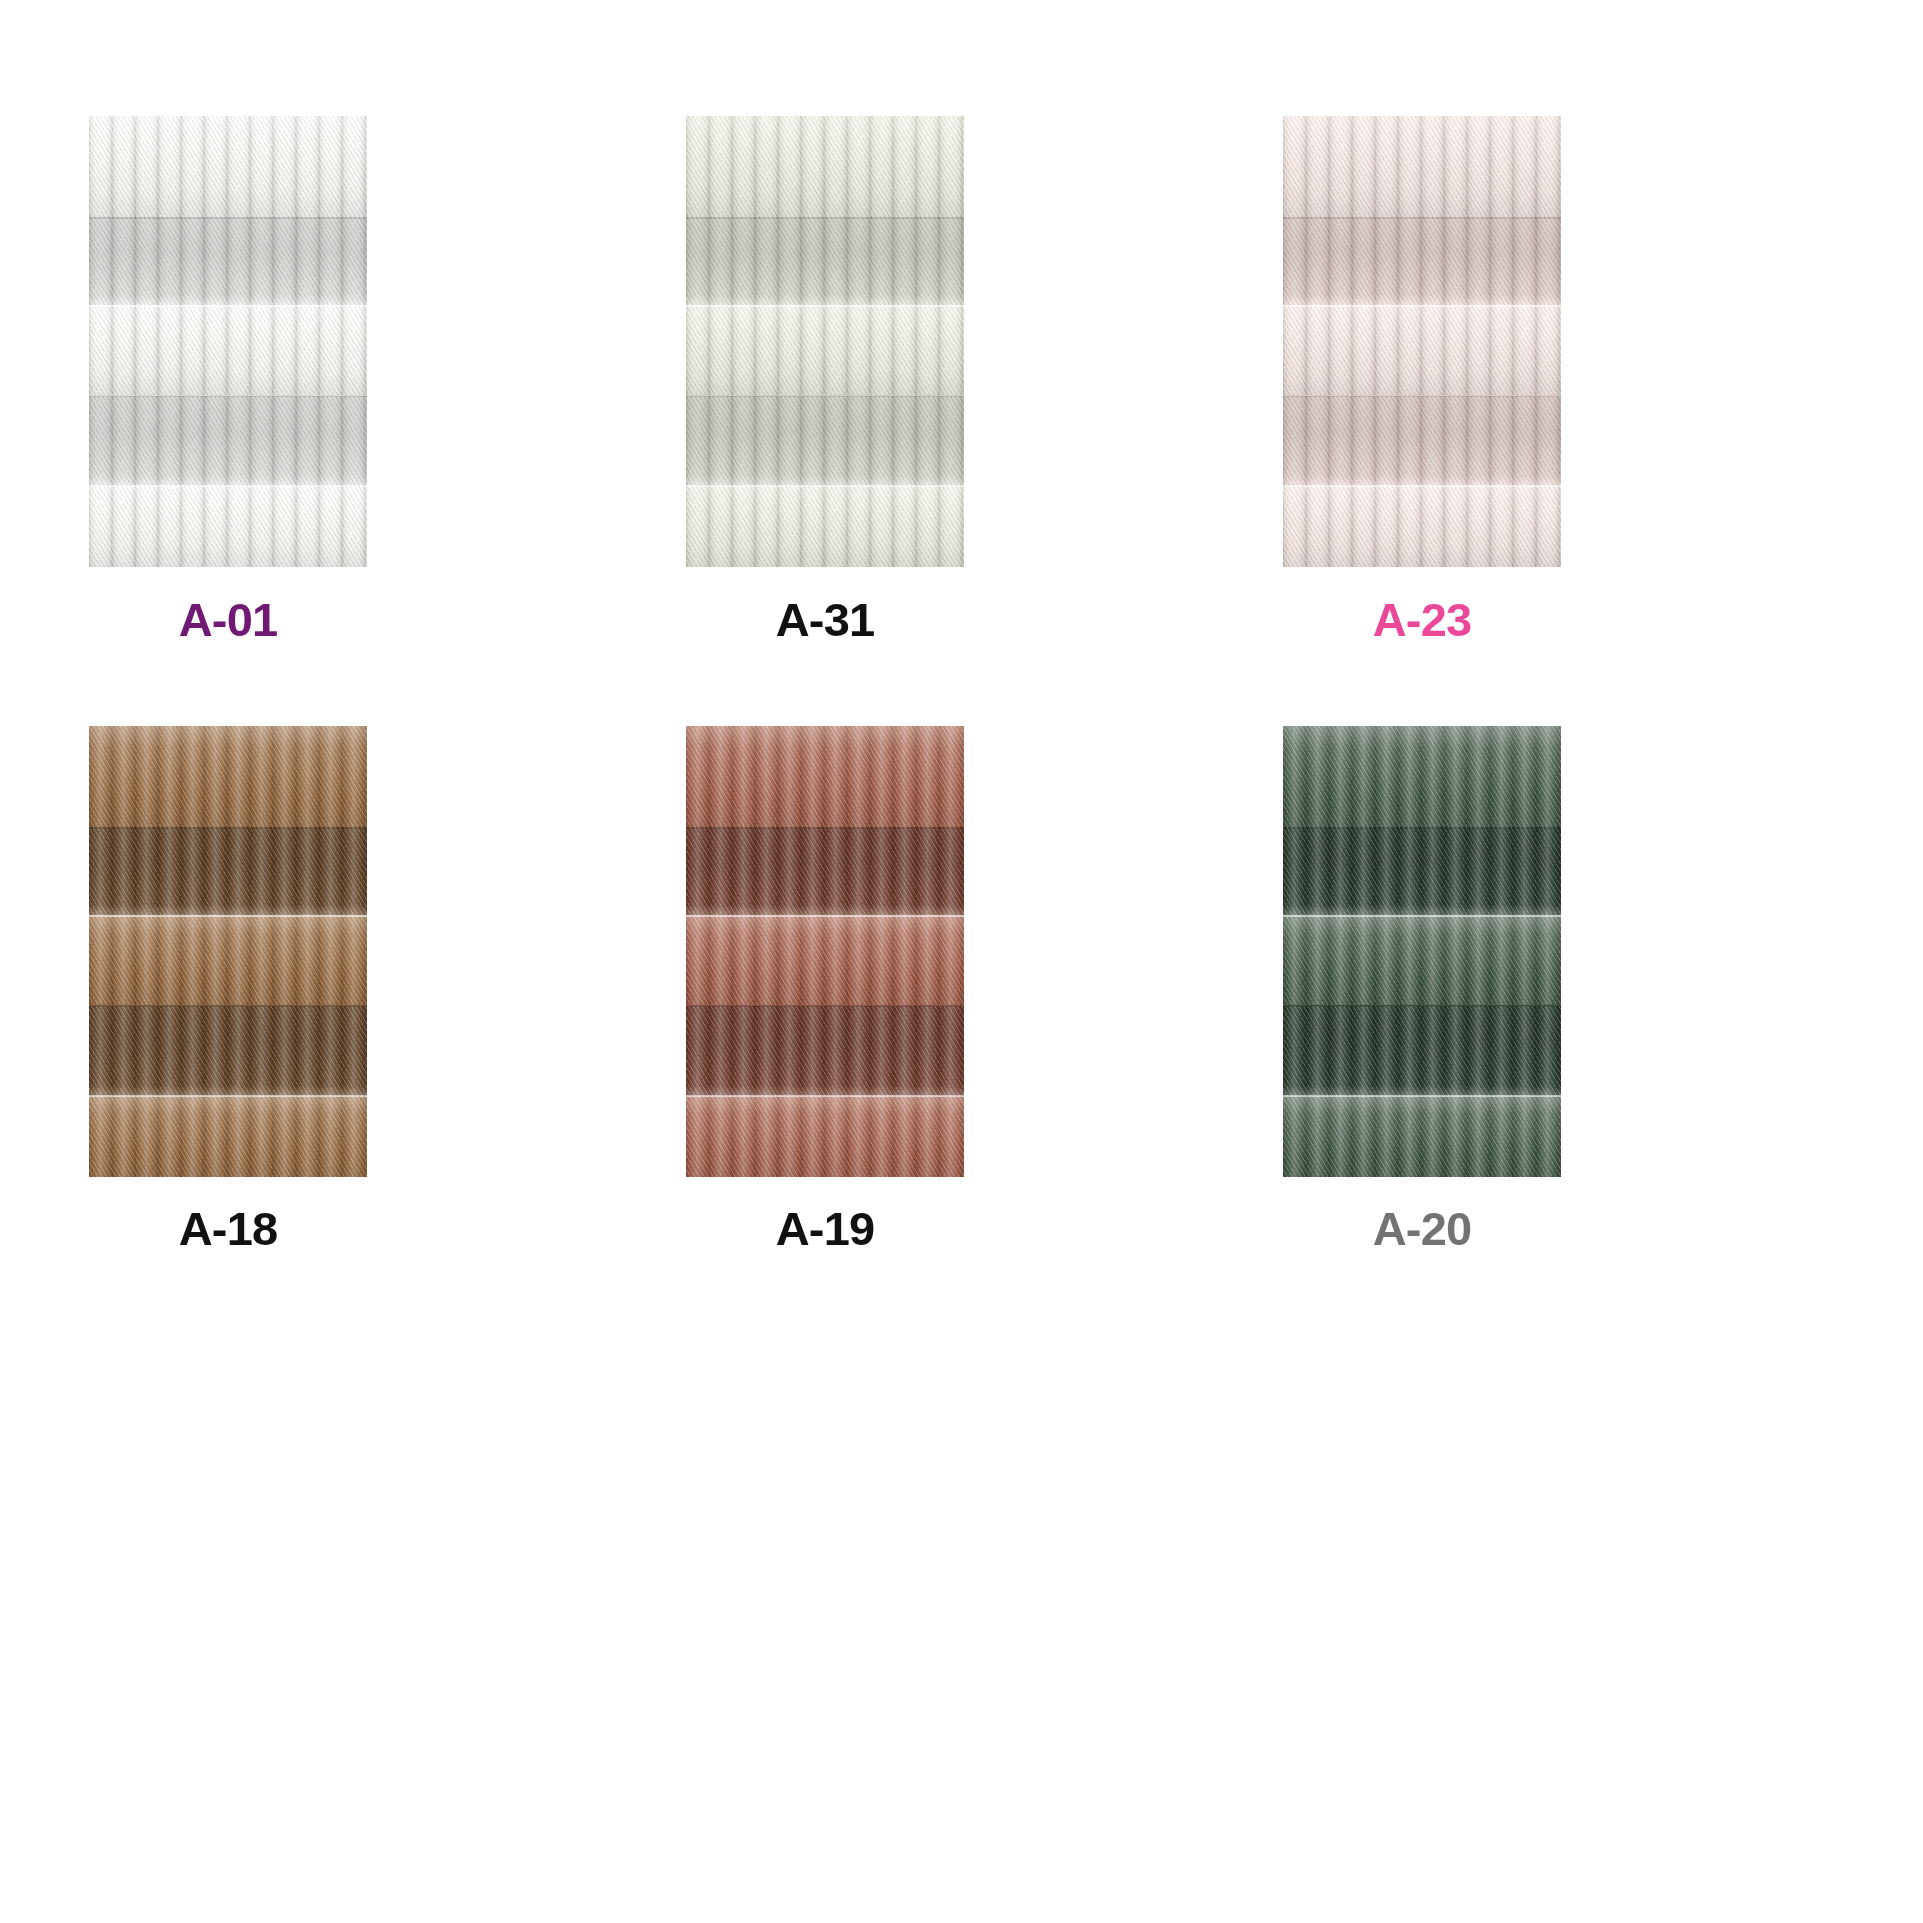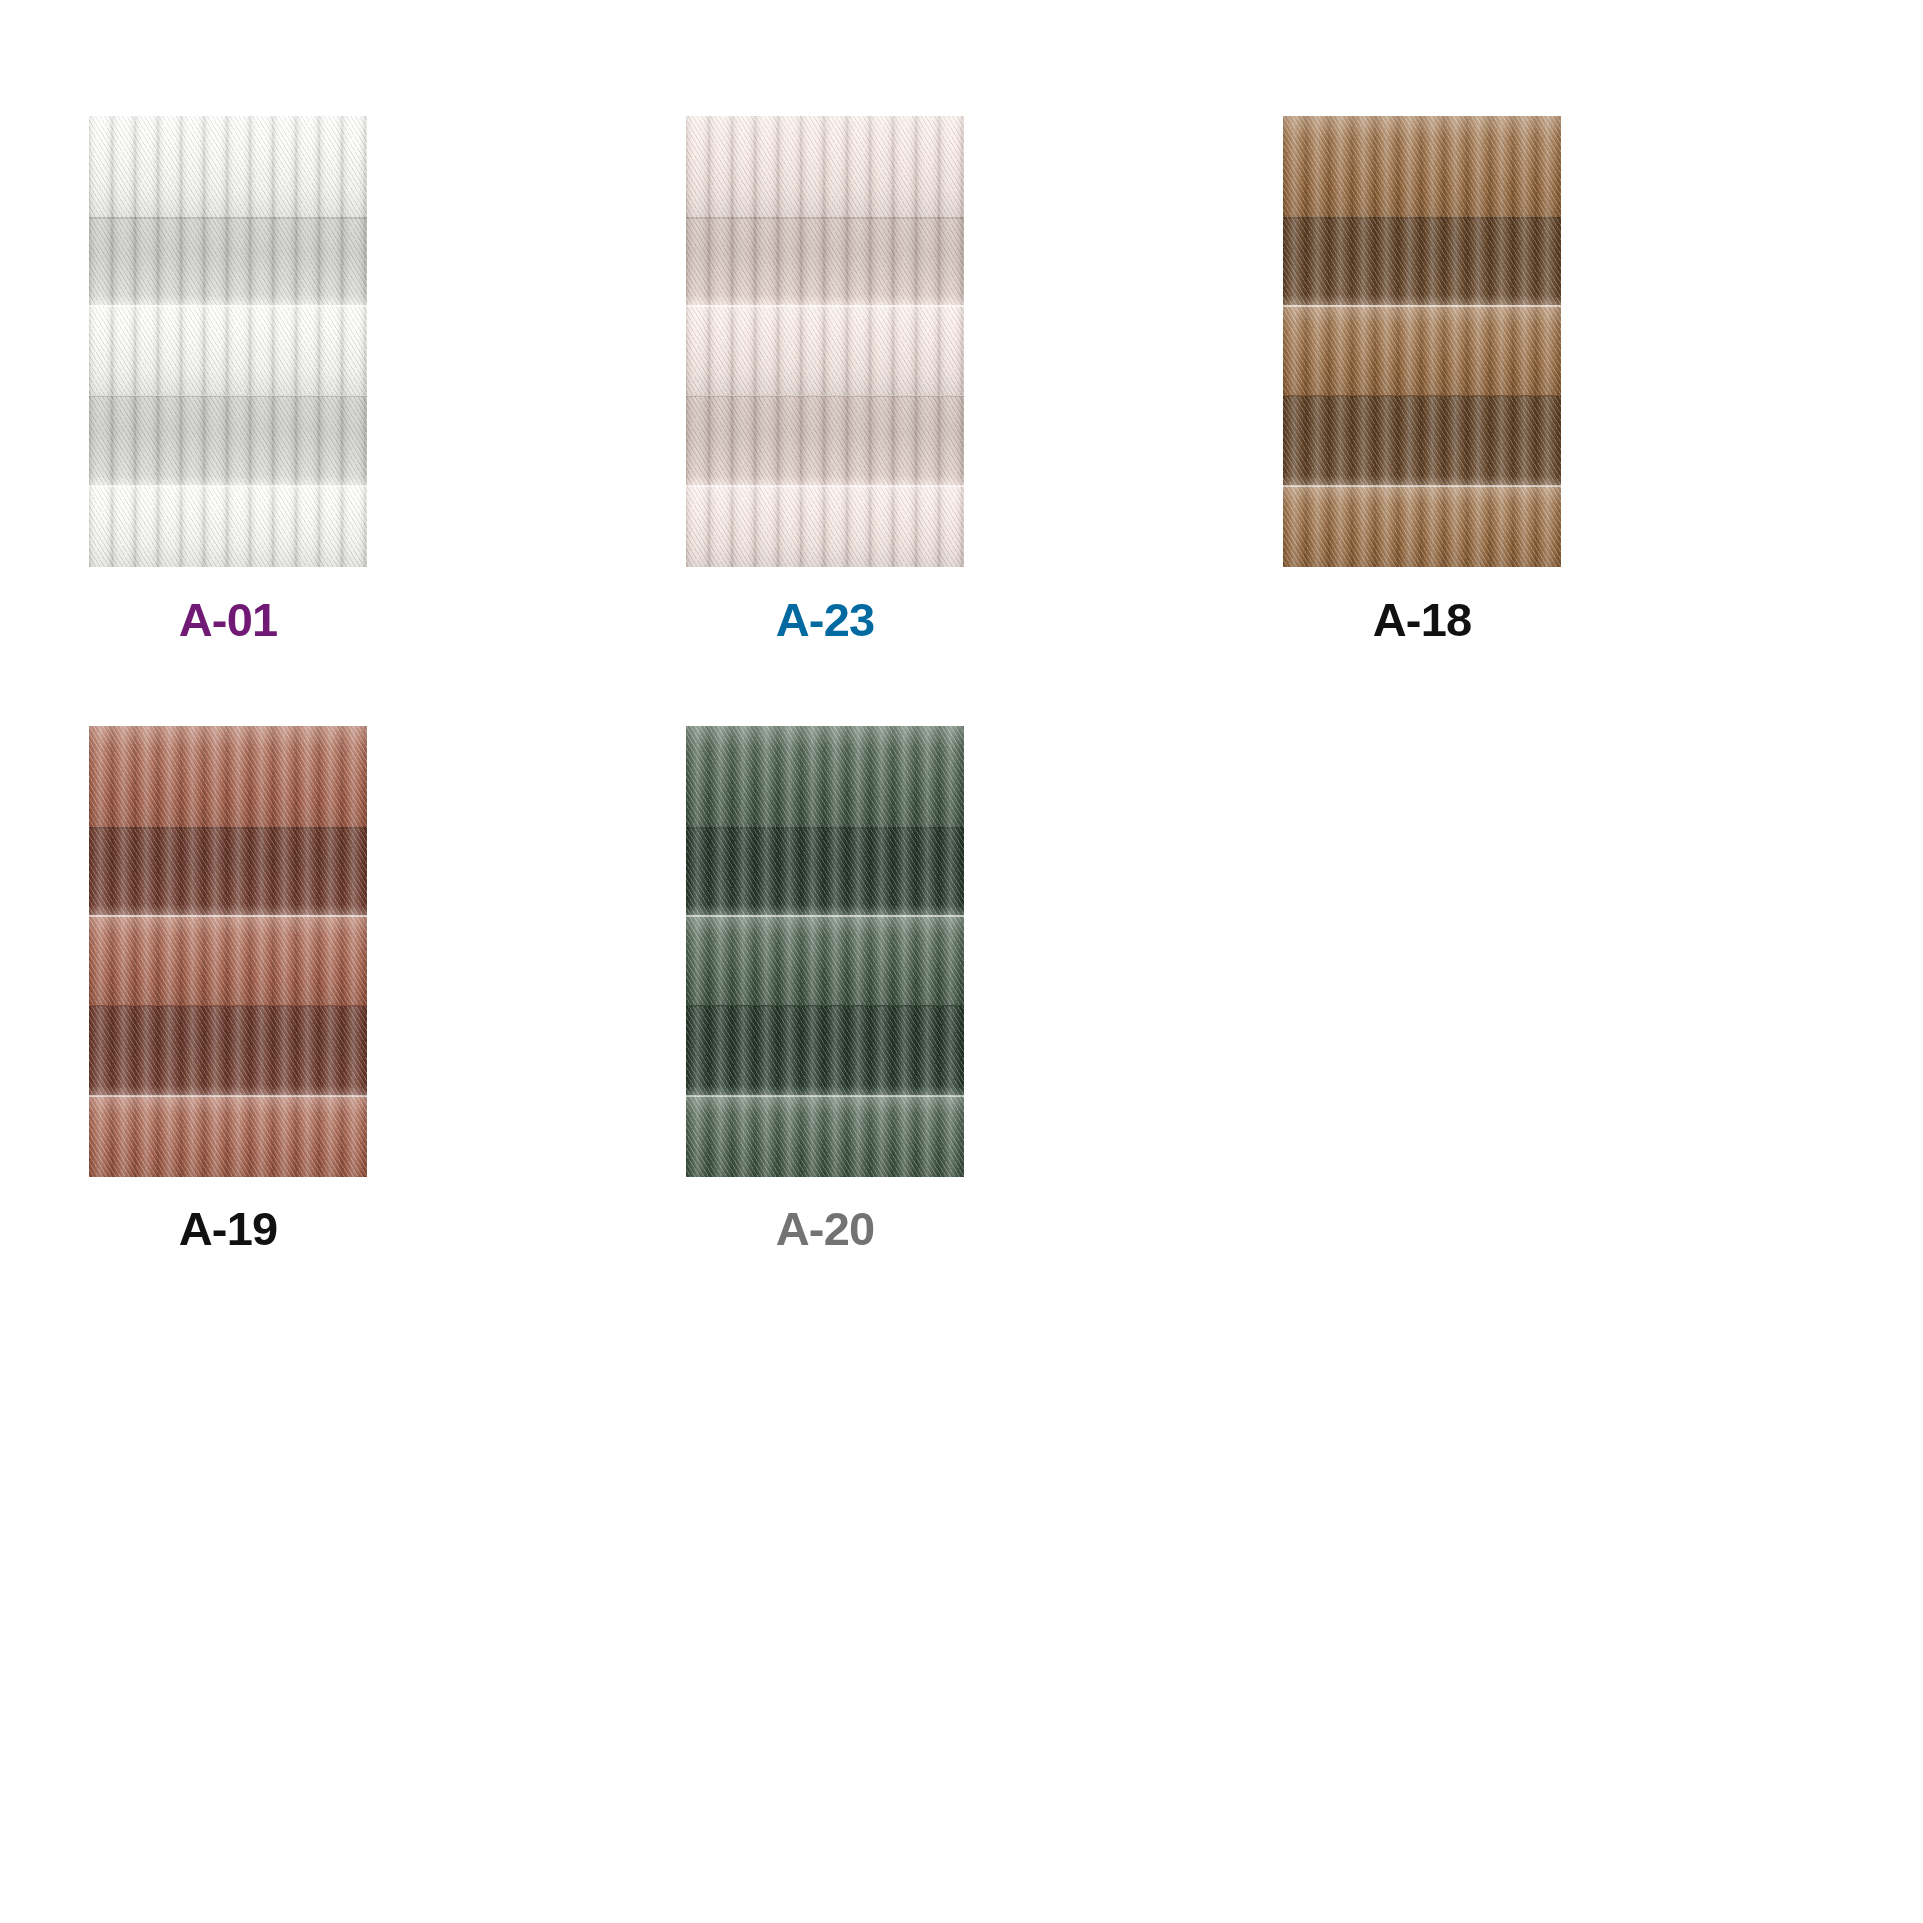--- a/index.html
+++ b/index.html
@@ -165,20 +165,44 @@
           </div>
           <div class="fold dark" style="top: 279px;"></div>
           <div class="band lit" style="top: 370px; height: 81px; background: rgb(251, 251, 248);">
             <div class="band-shade"></div>
           </div>
           <div class="fold" style="top: 369px;"></div>
         </div>
         <div class="swatch-label" style="color: #701a75;">A-01</div>
       </div>
       <div class="swatch-cell">
+        <div class="fabric" style="background: rgb(230, 230, 217);">
+          <div class="band lit" style="top: 0px; height: 101px; background: rgb(239, 238, 226);">
+            <div class="band-shade"></div>
+          </div>
+          <div class="band shaded" style="top: 101px; height: 88px; background: rgb(220, 221, 208);">
+            <div class="band-shade"></div>
+          </div>
+          <div class="fold dark" style="top: 101px;"></div>
+          <div class="band lit" style="top: 189px; height: 90px; background: rgb(239, 238, 226);">
+            <div class="band-shade"></div>
+          </div>
+          <div class="fold" style="top: 189px;"></div>
+          <div class="band shaded" style="top: 280px; height: 90px; background: rgb(220, 221, 208);">
+            <div class="band-shade"></div>
+          </div>
+          <div class="fold dark" style="top: 279px;"></div>
+          <div class="band lit" style="top: 370px; height: 81px; background: rgb(239, 238, 226);">
+            <div class="band-shade"></div>
+          </div>
+          <div class="fold" style="top: 369px;"></div>
+        </div>
+        <div class="swatch-label" style="color: rgb(17, 17, 17);">A-31</div>
+      </div>
+      <div class="swatch-cell">
         <div class="fabric" style="background: rgb(243, 226, 220);">
           <div class="band lit" style="top: 0px; height: 101px; background: rgb(248, 233, 228);">
             <div class="band-shade"></div>
           </div>
           <div class="band shaded" style="top: 101px; height: 88px; background: rgb(236, 216, 209);">
             <div class="band-shade"></div>
           </div>
           <div class="fold dark" style="top: 101px;"></div>
           <div class="band lit" style="top: 189px; height: 90px; background: rgb(248, 233, 228);">
             <div class="band-shade"></div>
@@ -186,21 +210,21 @@
           <div class="fold" style="top: 189px;"></div>
           <div class="band shaded" style="top: 280px; height: 90px; background: rgb(236, 216, 209);">
             <div class="band-shade"></div>
           </div>
           <div class="fold dark" style="top: 279px;"></div>
           <div class="band lit" style="top: 370px; height: 81px; background: rgb(248, 233, 228);">
             <div class="band-shade"></div>
           </div>
           <div class="fold" style="top: 369px;"></div>
         </div>
-        <div class="swatch-label" style="color: #0369a1;">A-23</div>
+        <div class="swatch-label" style="color: #ec4899;">A-23</div>
       </div>
       <div class="swatch-cell">
         <div class="fabric" style="background: rgb(138, 95, 56);">
           <div class="band lit" style="top: 0px; height: 101px; background: rgb(154, 107, 63);">
             <div class="band-shade"></div>
           </div>
           <div class="band shaded" style="top: 101px; height: 88px; background: rgb(109, 75, 44);">
             <div class="band-shade"></div>
           </div>
           <div class="fold dark" style="top: 101px;"></div>

